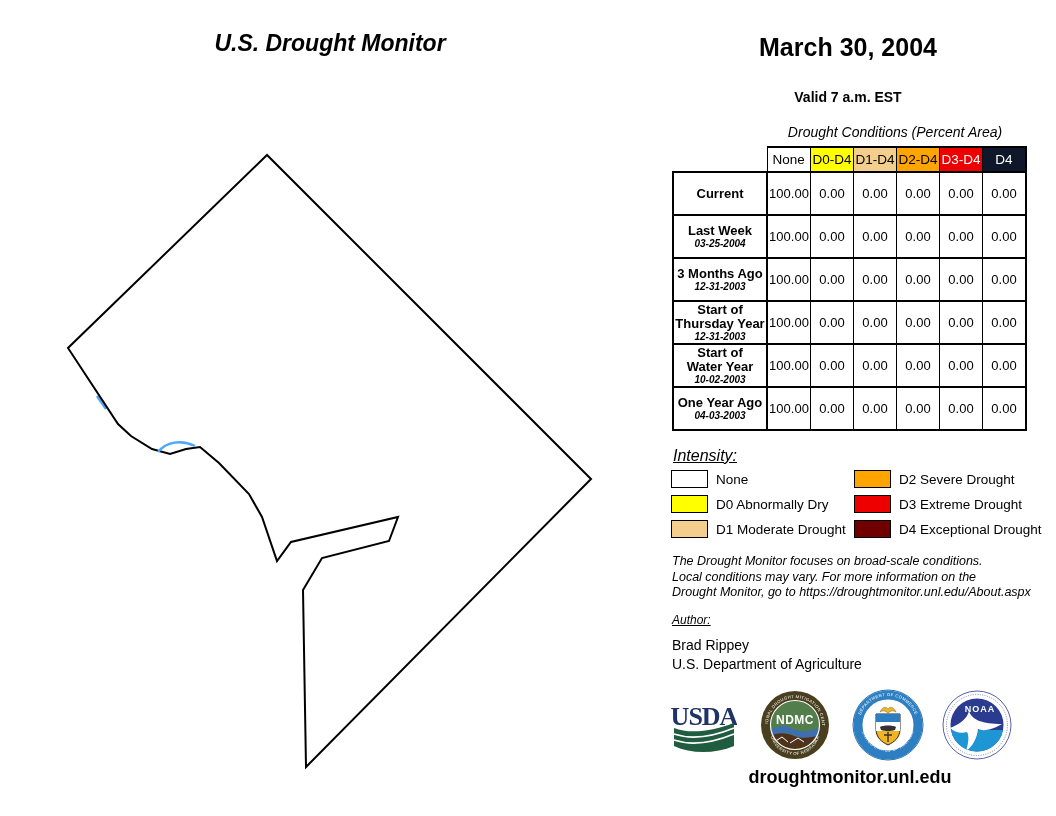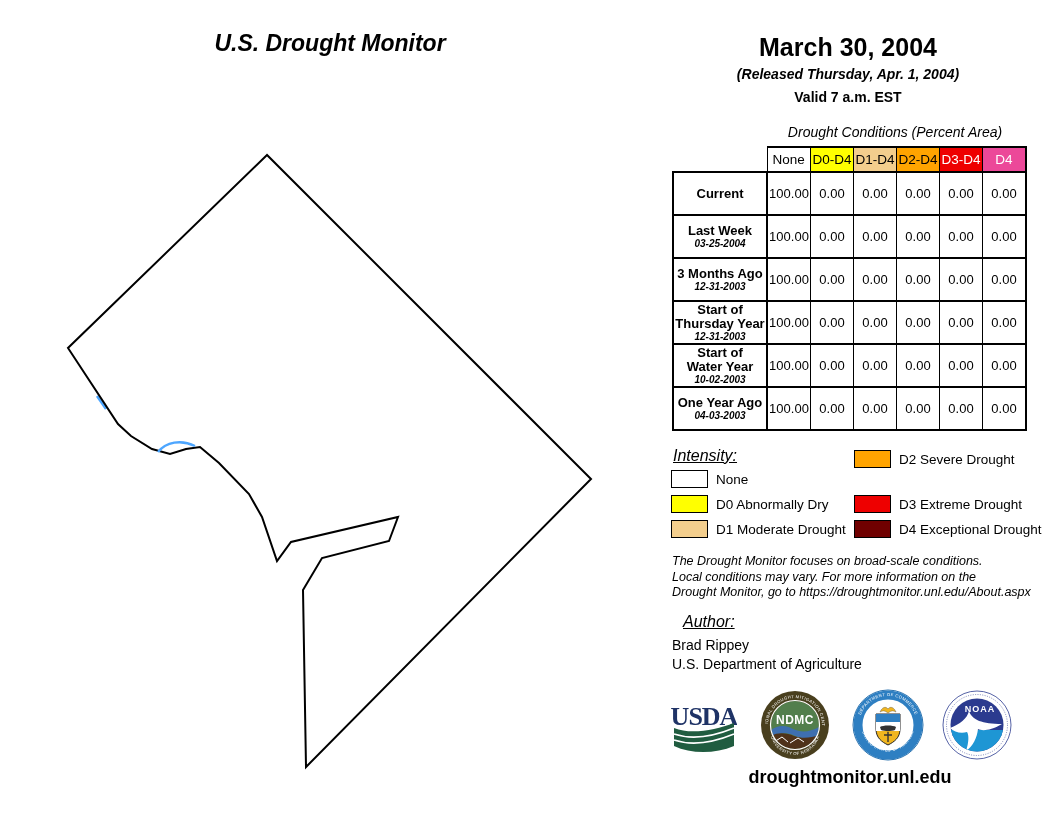--- a/index.html
+++ b/index.html
@@ -30,33 +30,33 @@
   table.dm td.lbl{width:92px;border-left-width:2px;border-right-width:2px;}
   table.dm td.val{width:42px;border-left-width:1px;border-right-width:1px;}
   table.dm td.val:last-child{border-right-width:2px;}
   .lbl1{font-size:13px;line-height:14px;font-weight:bold;}
   .sub{font-size:10px;line-height:11px;font-style:italic;font-weight:bold;}
   .c-none{background:#FFFFFF;}
   .c-d0{background:#FFFF00;}
   .c-d1{background:#F3CE8D;}
   .c-d2{background:#FFA400;}
   .c-d3{background:#EE0000;color:#fff;}
-  .c-d4{background:#ec4899;color:#fff;margin-top:6px;}
+  .c-d4{background:#0f172a;color:#fff;margin-top:6px;}
 
   
   .intensity{left:673px;top:447px;font-size:16px;font-style:italic;text-decoration:underline;}
   .lg{position:absolute;display:flex;align-items:center;}
   .sw{width:35px;height:16px;border:1px solid #000;margin-right:8px;flex:none;}
   .sw0{background:#FFFFFF;} .sw1{background:#FFFF00;} .sw2{background:#F3CE8D;}
   .sw3{background:#FFA400;} .sw4{background:#EE0000;} .sw5{background:#700000;}
   .lg-label{font-size:13.5px;white-space:nowrap;}
 
   
   .disc{left:672px;top:554px;font-size:12.5px;font-style:italic;line-height:15.5px;}
-  .auth-h{left:672px;top:613px;font-size:16px;font-style:italic;text-decoration:underline;margin-left:11px;}
+  .auth-h{left:672px;top:613px;font-size:12px;font-style:italic;text-decoration:underline;}
   .auth-n{left:672px;top:637px;font-size:14px;}
   .auth-o{left:672px;top:656px;font-size:14px;}
 
   
   .logo{position:absolute;}
   .usda-text{font-family:"Liberation Serif",serif;font-weight:bold;font-size:26px;fill:#1F3366;letter-spacing:-1px;}
   .ndmc-text{font-family:"Liberation Sans",sans-serif;font-weight:bold;font-size:12px;fill:#fff;letter-spacing:.5px;}
   .noaa-text{font-family:"Liberation Sans",sans-serif;font-weight:bold;font-size:9px;fill:#fff;letter-spacing:1px;}
   .ring-text{font-family:"Liberation Sans",sans-serif;font-size:4.2px;fill:#fff;letter-spacing:.4px;}
   .url{left:672px;top:767px;width:356px;text-align:center;font-size:18px;font-weight:bold;}
@@ -68,21 +68,20 @@
 
   <svg class="map abs" viewBox="0 0 1056 816">
     <path d="M97,396 L106,409" fill="none" stroke="#4DA6FF" stroke-width="2.5"></path>
     <polygon points="267,155 68,348 118,424 131,436 152,449 170,454 186,449 200,447 219,463 249,494 262,517 277,561 291,542 398,517 389,541 322,558 303,590 306,767 591,479" fill="#FFFFFF" stroke="#000" stroke-width="2"></polygon>
     <path d="M158,452 C166,442 181,439 195,446" fill="none" stroke="#4DA6FF" stroke-width="2.5"></path>
   </svg>
 
   <div class="abs t-kicker">U.S. Drought Monitor</div>
 
   <div class="abs d-date">March 30, 2004</div>
-  <div class="abs d-released">(Released Thursday, Apr. 1, 2004)</div>
   <div class="abs d-valid">Valid 7 a.m. EST</div>
 
   <div class="abs tbl-title">Drought Conditions (Percent Area)</div>
   <table class="dm">
     <tbody>
         <tr class="hdr">
       <td class="corner"></td>
       <td class="c-none">None</td>
       <td class="c-d0">D0-D4</td>
       <td class="c-d1">D1-D4</td>
@@ -177,21 +176,21 @@
     <span class="lg-label">None</span>
   </div>
   <div class="lg" style="left:671px;top:495px;">
     <span class="sw sw1"></span>
     <span class="lg-label">D0 Abnormally Dry</span>
   </div>
   <div class="lg" style="left:671px;top:520px;">
     <span class="sw sw2"></span>
     <span class="lg-label">D1 Moderate Drought</span>
   </div>
-  <div class="lg" style="left:854px;top:450px;">
+  <div class="lg" style="left:854px;top:470px;">
     <span class="sw sw3"></span>
     <span class="lg-label">D2 Severe Drought</span>
   </div>
   <div class="lg" style="left:854px;top:495px;">
     <span class="sw sw4"></span>
     <span class="lg-label">D3 Extreme Drought</span>
   </div>
   <div class="lg" style="left:854px;top:520px;">
     <span class="sw sw5"></span>
     <span class="lg-label">D4 Exceptional Drought</span>

